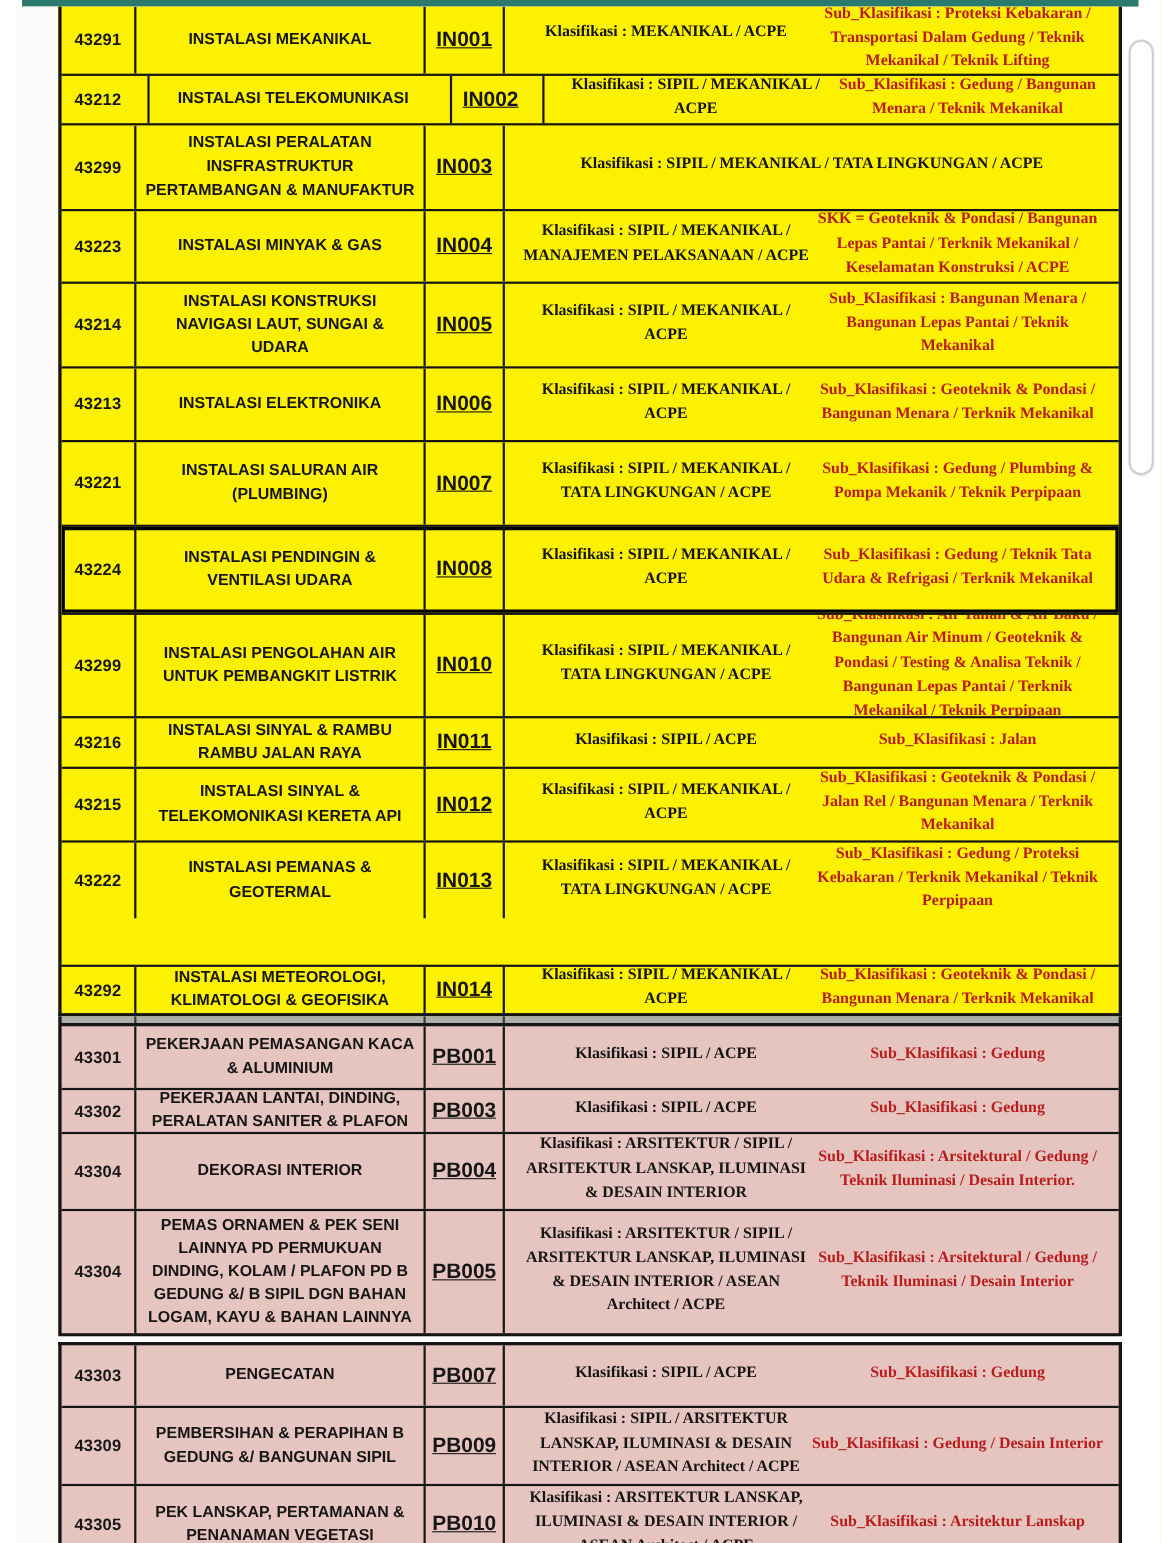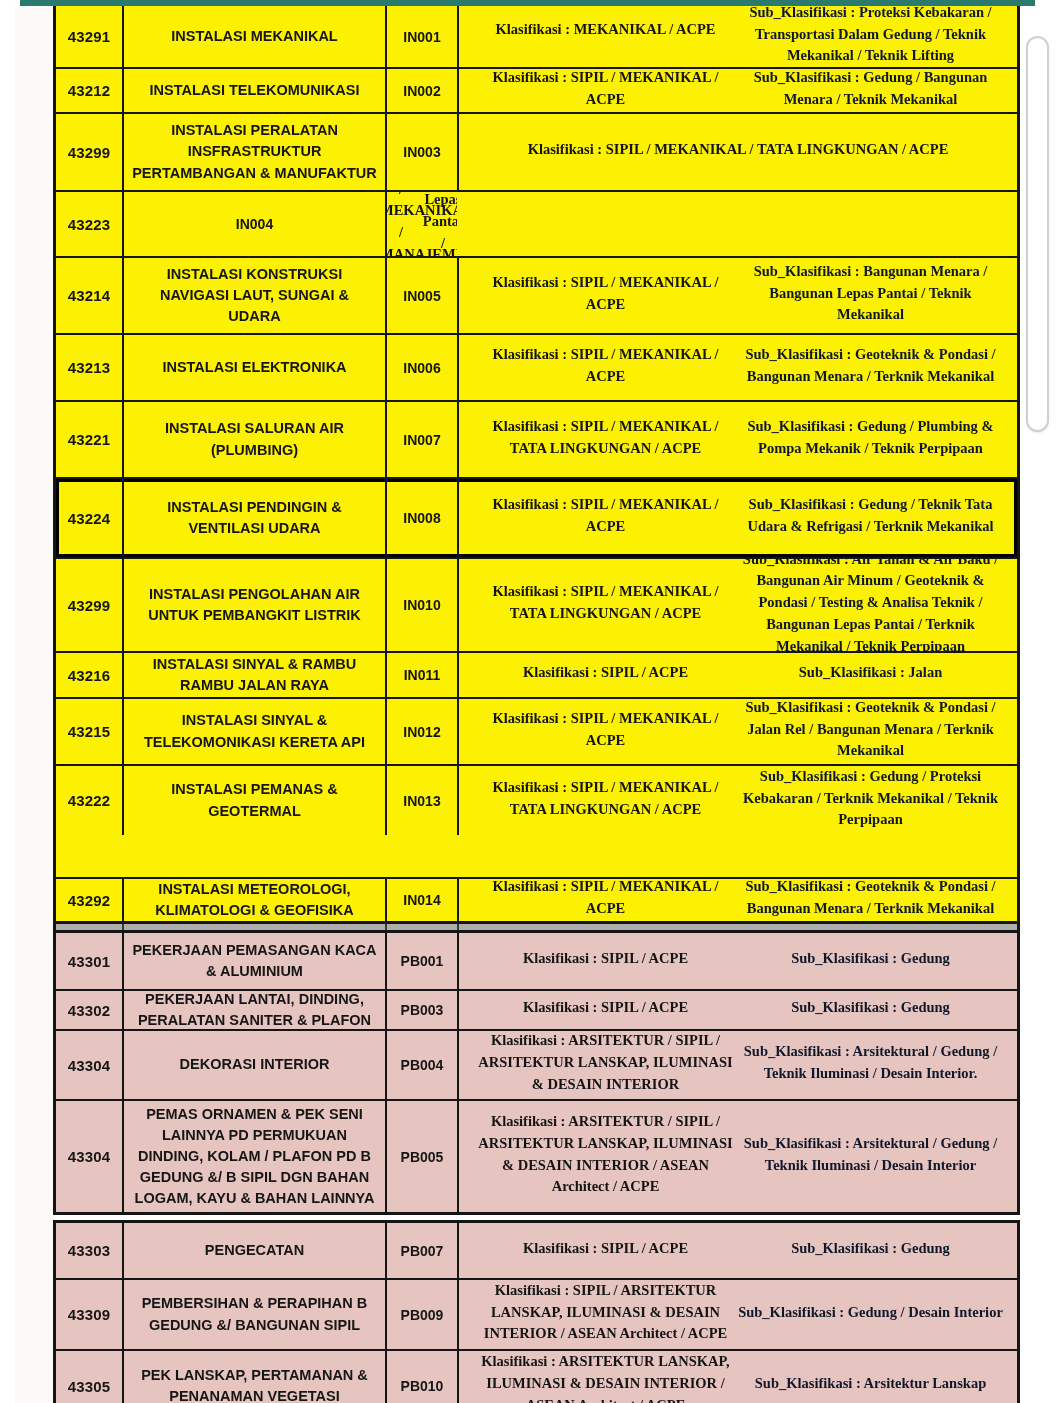--- a/index.html
+++ b/index.html
@@ -18,26 +18,26 @@
   .sep>div+div{border-left:2px solid #3a3a3a;}
   .gap2{height:5px;background:#ffffff;}
   .row{display:grid;grid-template-columns:66px 263px 72px 1fr;box-sizing:border-box;overflow:hidden;}
   .row+.row{border-top:2px solid #151515;}
   .row.hl{box-shadow:inset 0 0 0 3px #000;position:relative;z-index:2;}
   .cell{box-sizing:border-box;display:flex;align-items:center;justify-content:center;
         text-align:center;overflow:hidden;}
   .cell+.cell{border-left:2px solid #151515;}
   .c-code{font-size:15px;font-weight:700;letter-spacing:.2px;}
   .c-name{font-size:14.5px;font-weight:700;line-height:1.45;padding:6px 8px;}
-  .c-id{font-size:14px;font-weight:700;}
+  .c-id{font-size:19px;font-weight:700;text-decoration:underline;}
   .c-klas{padding:2px 14px 6px;line-height:1.5;font-family:Liberation Serif, serif;}
   .k-line{font-size:14.5px;font-weight:700;color:#141414;width:100%;}
   .s-line{font-size:14.5px;font-weight:700;width:100%;}
-  .yellow .s-line{color:#0f172a;}
-  .pink .s-line{color:#0f172a;}
+  .yellow .s-line{color:#b91c1c;}
+  .pink .s-line{color:#b91c1c;}
   .row.clip .k-line{margin-top:-10px;}
   .scrollbar{position:absolute;left:1026px;top:36px;width:23px;height:396px;background:#ffffff;
              border:2px solid #cfcfcf;border-radius:13px;box-sizing:border-box;
              box-shadow:0 1px 2px rgba(0,0,0,0.08);}
 </style>
 </head>
 <body>
 
 <div class="page">
   <div class="tealbar"></div>
@@ -47,39 +47,40 @@
     <div class="section yellow">
         <div class="row clip" style="height: 61px;">
           <div class="cell c-code">43291</div>
           <div class="cell c-name">INSTALASI MEKANIKAL</div>
           <div class="cell c-id">IN001</div>
           <div class="cell c-klas">
             <div class="k-line">Klasifikasi : MEKANIKAL / ACPE</div>
             <div class="s-line">Sub_Klasifikasi : Proteksi Kebakaran / Transportasi Dalam Gedung / Teknik Mekanikal / Teknik Lifting</div>
           </div>
         </div>
-        <div class="row" style="height: 45px;">
+        <div class="row" style="height: 45px; gap: 12px;">
           <div class="cell c-code">43212</div>
           <div class="cell c-name">INSTALASI TELEKOMUNIKASI</div>
           <div class="cell c-id">IN002</div>
           <div class="cell c-klas">
             <div class="k-line">Klasifikasi : SIPIL / MEKANIKAL / ACPE</div>
             <div class="s-line">Sub_Klasifikasi : Gedung / Bangunan Menara / Teknik Mekanikal</div>
           </div>
         </div>
         <div class="row" style="height: 78px;">
           <div class="cell c-code">43299</div>
           <div class="cell c-name">INSTALASI PERALATAN INSFRASTRUKTUR PERTAMBANGAN &amp; MANUFAKTUR</div>
           <div class="cell c-id">IN003</div>
           <div class="cell c-klas">
             <div class="k-line">Klasifikasi : SIPIL / MEKANIKAL  / TATA LINGKUNGAN / ACPE</div>
           </div>
         </div>
         <div class="row" style="height: 66px;">
           <div class="cell c-code">43223</div>
+          <div class="cell c-name">INSTALASI MINYAK &amp; GAS</div>
           <div class="cell c-id">IN004</div>
           <div class="cell c-klas">
             <div class="k-line">Klasifikasi : SIPIL / MEKANIKAL / MANAJEMEN PELAKSANAAN / ACPE</div>
             <div class="s-line">SKK = Geoteknik &amp; Pondasi / Bangunan Lepas Pantai / Terknik Mekanikal / Keselamatan Konstruksi / ACPE</div>
           </div>
         </div>
         <div class="row" style="height: 77px;">
           <div class="cell c-code">43214</div>
           <div class="cell c-name">INSTALASI KONSTRUKSI NAVIGASI LAUT, SUNGAI &amp; UDARA</div>
           <div class="cell c-id">IN005</div>

